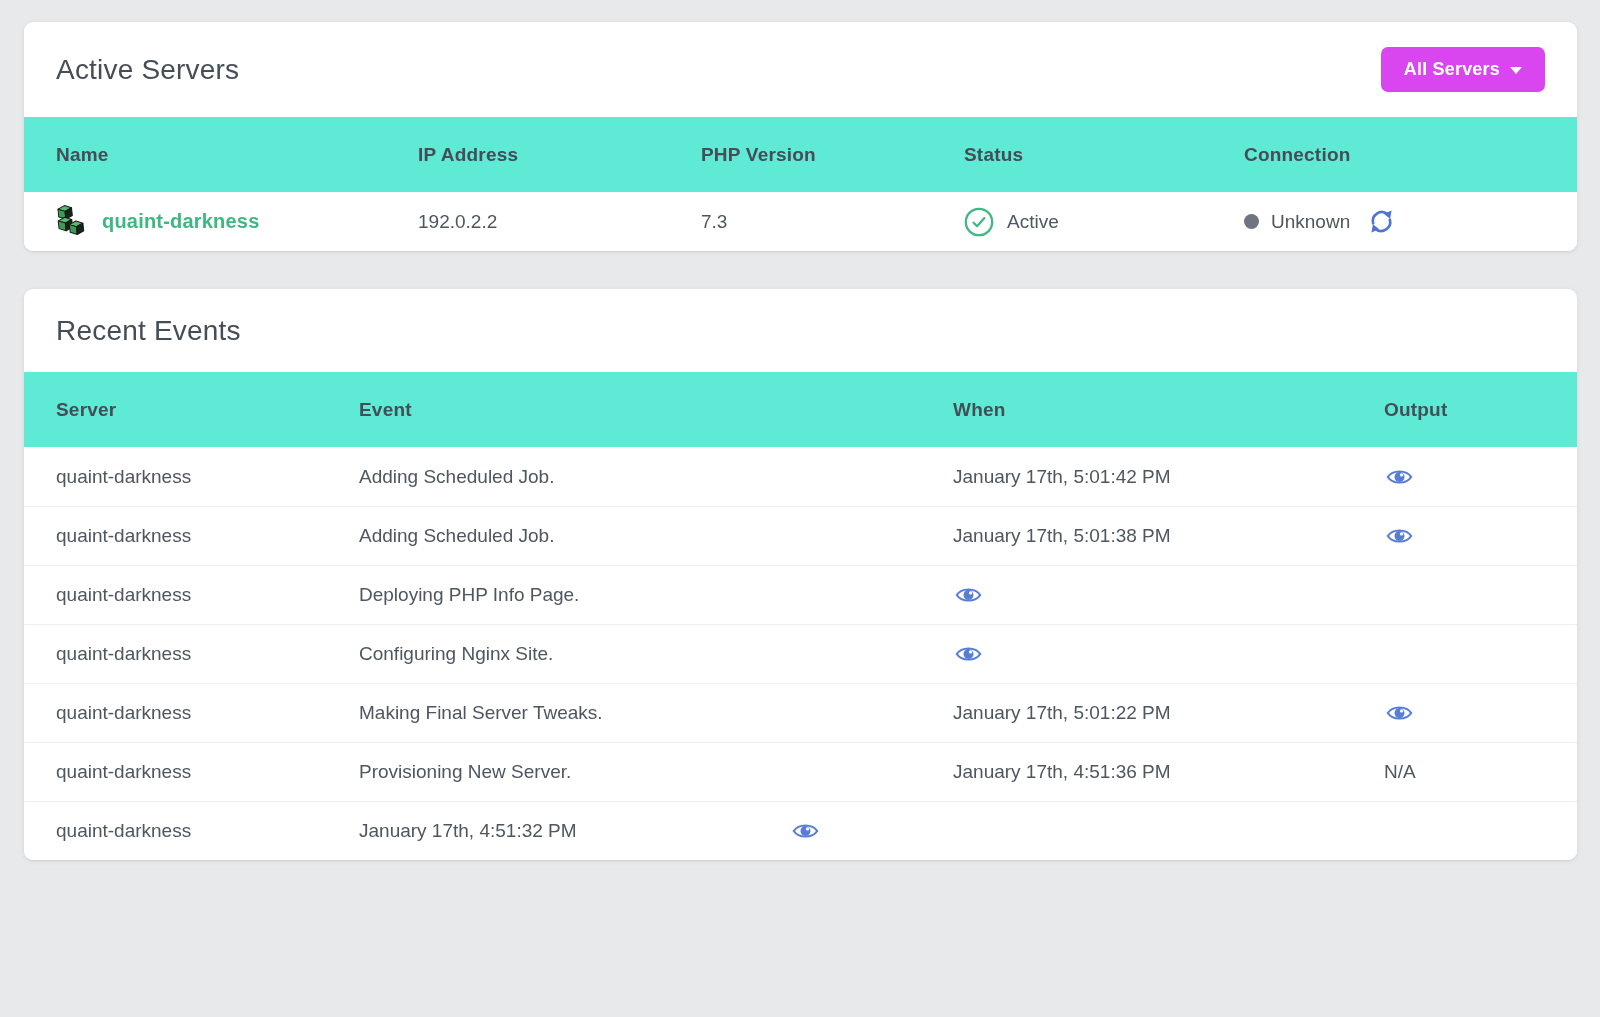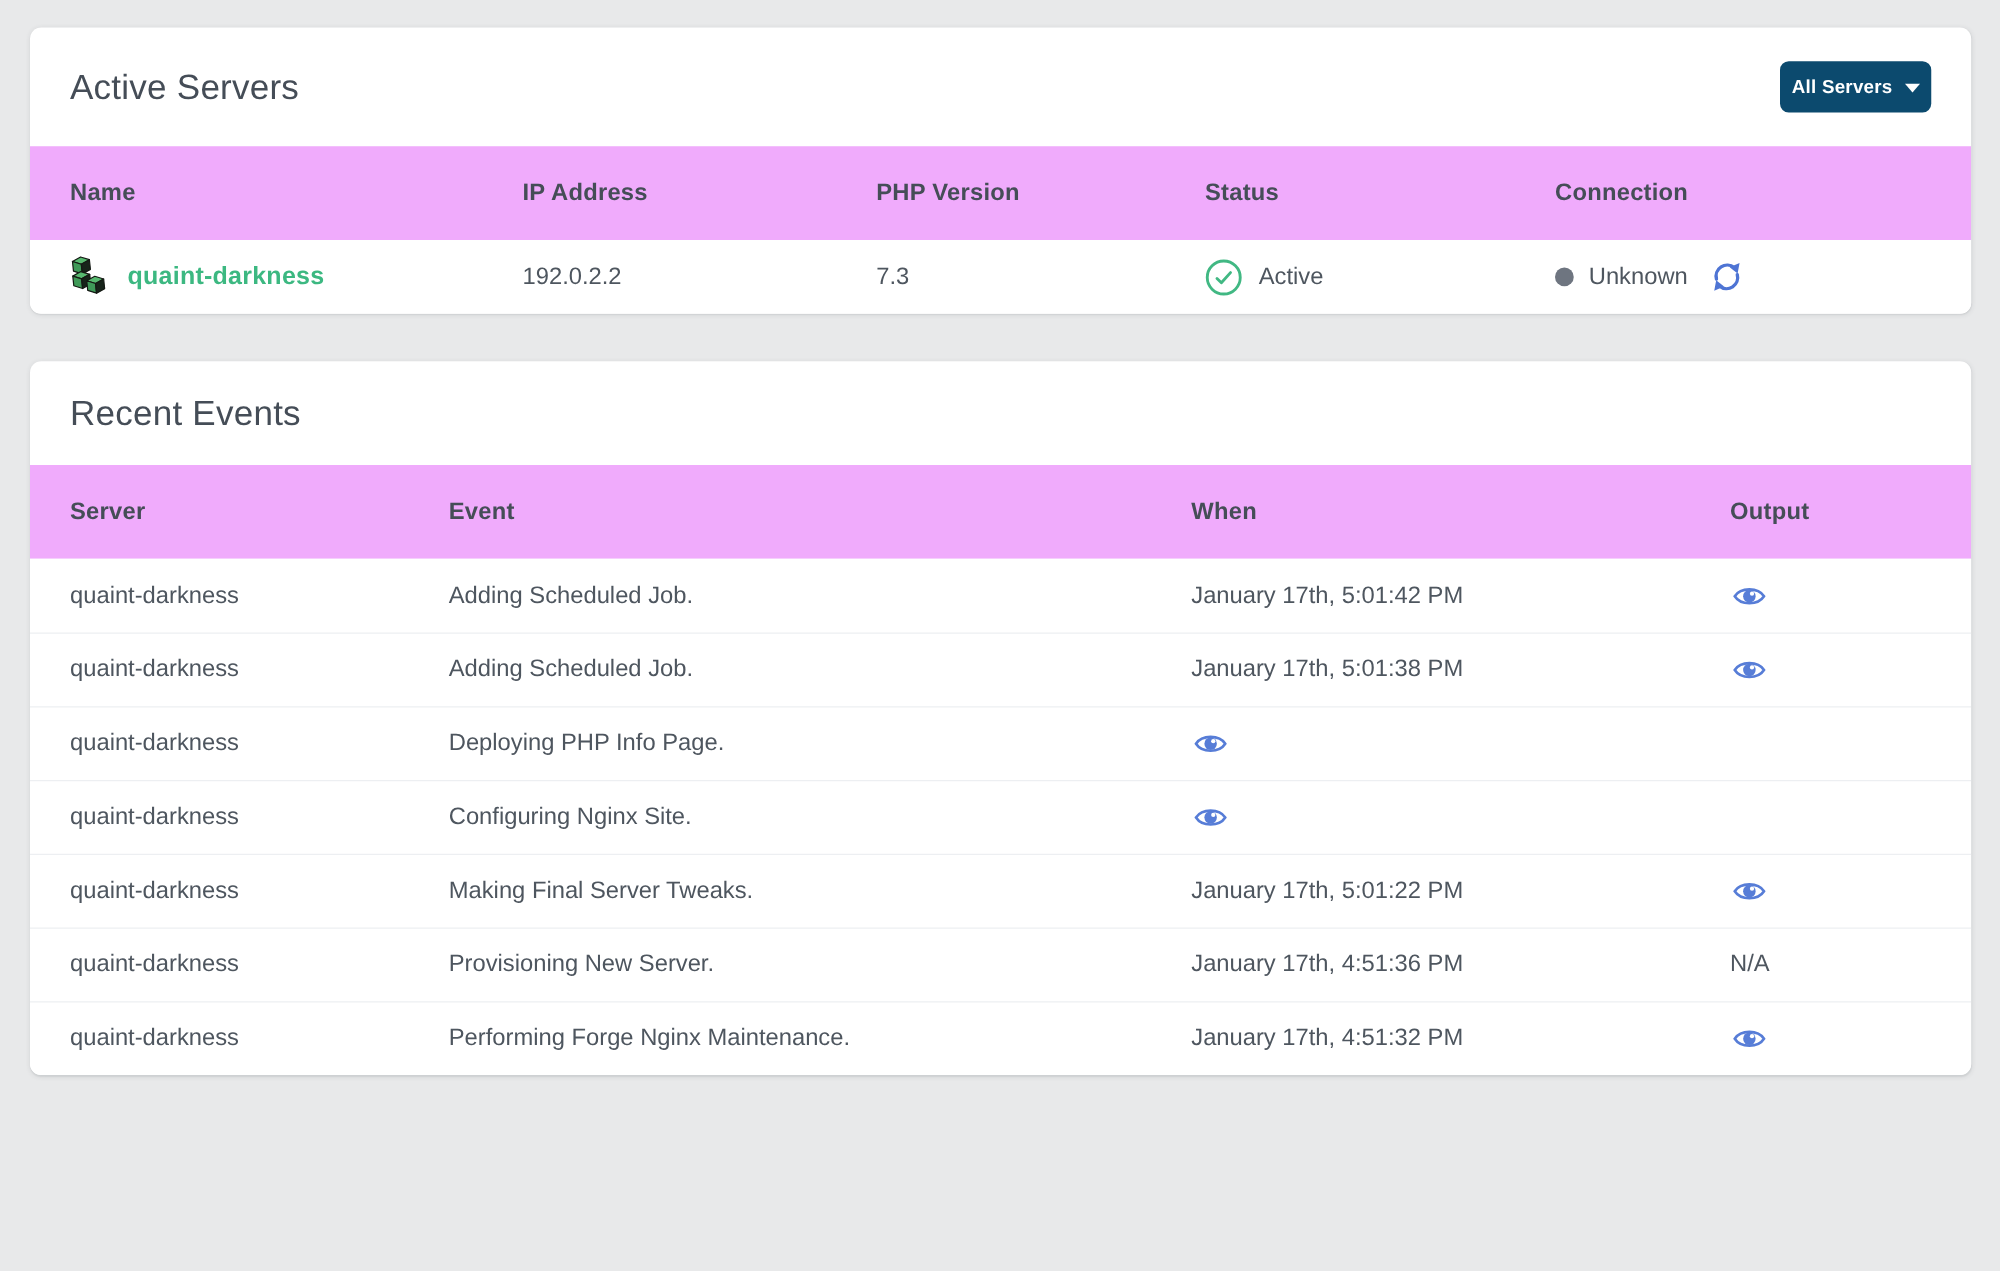--- a/index.html
+++ b/index.html
@@ -24,33 +24,33 @@
   .card-head {
     display:flex; align-items:center; justify-content:space-between;
     padding:0 32px; height:95px;
   }
   .card-head.compact { height:83px; }
   .card-title {
     margin:0; font-size:28px; font-weight:500; color:#454d57; letter-spacing:0.2px;
   }
 
   .btn-gray {
-    background:#0c4a6e; border:none; border-radius:7px;
-    color:#ffffff; font-family:inherit; font-size:15px; font-weight:700;
-    padding:12px 9px; display:flex; align-items:center; gap:10px;
+    background:#d946ef; border:none; border-radius:7px;
+    color:#ffffff; font-family:inherit; font-size:18px; font-weight:700;
+    padding:12px 23px; display:flex; align-items:center; gap:10px;
     cursor:pointer; letter-spacing:0.2px;
   }
   .caret {
     width:0; height:0; display:inline-block;
     border-left:6px solid transparent; border-right:6px solid transparent;
     border-top:7px solid #ffffff; margin-top:2px;
   }
 
   .thead {
-    background:#f0abfc; height:75px;
+    background:#5eead4; height:75px;
     display:flex; align-items:center; padding:0 32px;
     font-size:19px; font-weight:700; color:#454d57; letter-spacing:0.2px;
   }
   .trow {
     display:flex; align-items:center; padding:0 32px;
     height:59px; font-size:19px; background:#fff;
   }
   .trow + .trow { border-top:1px solid #edeff2; }
 
   
@@ -234,21 +234,20 @@
       <div class="e-server">quaint-darkness</div>
       <div class="e-event">Provisioning New Server.</div>
       <div class="e-when">January 17th, 4:51:36 PM</div>
       <div class="e-output">
         <span class="na-text">N/A</span>
       </div>
     </div>
 
     <div class="trow">
       <div class="e-server">quaint-darkness</div>
-      <div class="e-event">Performing Forge Nginx Maintenance.</div>
       <div class="e-when">January 17th, 4:51:32 PM</div>
       <div class="e-output">
         <button class="icon-btn">
           <svg width="27" height="20" viewBox="0 0 27 20">
             <path d="M1.8 10 C6.5 2.6 20.5 2.6 25.2 10 C20.5 17.4 6.5 17.4 1.8 10 Z" fill="none" stroke="#577dd7" stroke-width="2.1"></path>
             <circle cx="13.5" cy="10" r="5" fill="#577dd7"></circle>
             <circle cx="15.6" cy="7.9" r="1.7" fill="#ffffff"></circle>
           </svg>
         </button>
       </div>

